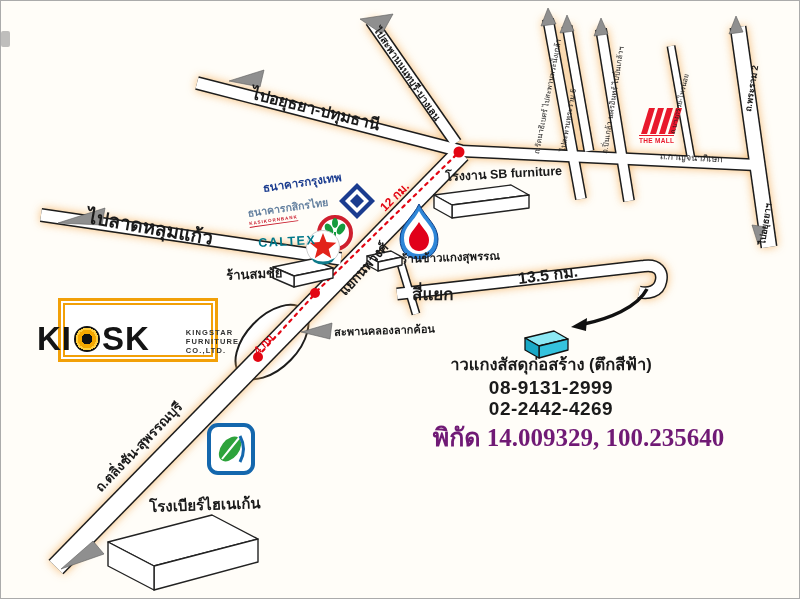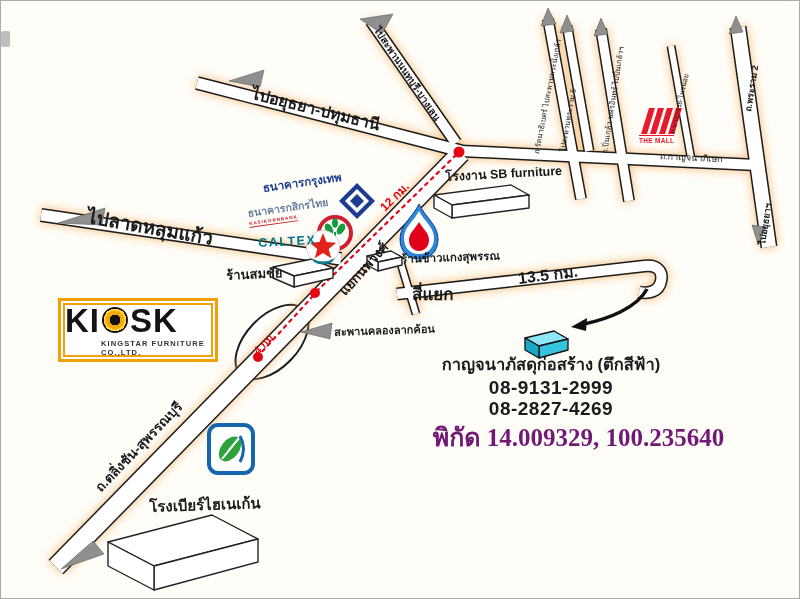--- a/index.html
+++ b/index.html
@@ -6,21 +6,21 @@
   #map{position:relative;width:800px;height:599px;background:#fffdf8;overflow:hidden;
        border:1px solid #ababab;box-sizing:border-box;font-family:"Liberation Sans",sans-serif;}
   #roadsvg{position:absolute;left:0;top:0;}
   .lbl{position:absolute;white-space:nowrap;font-weight:bold;color:#1a1a1a;
        transform-origin:0 0;line-height:1.1;}
   .center{text-align:center;}
   
   .kiosk{position:absolute;left:57px;top:297px;width:160px;height:64px;background:#fff;
          border:3px solid #f2a007;box-sizing:border-box;}
   .kiosk-inner{margin:2px;border:2px solid #f2a007;height:calc(100% - 8px);
-         display:flex;flex-direction:column;align-items:flex-start;justify-content:center;background:#fff;}
+         display:flex;flex-direction:row;align-items:flex-end;justify-content:center;background:#fff;}
   .kiosk-brand{display:flex;align-items:center;font-size:33px;font-weight:800;color:#141414;
          letter-spacing:1px;line-height:1;}
   .kiosk-o{width:26px;height:26px;border-radius:50%;margin:0 2px;
          background:radial-gradient(circle,#111 0 30%,#f6a800 30% 50%,#ffcf40 50% 62%,#111 62% 80%,rgba(0,0,0,0) 80%);}
   .kiosk-sub{font-size:7.5px;letter-spacing:1.1px;color:#333;margin-top:2px;font-weight:bold;margin-left:36px;}
   .mall-text{position:absolute;left:638px;top:134px;font-size:6.5px;font-weight:bold;color:#e8192c;
          letter-spacing:.3px;border-top:1.5px solid #e8192c;padding-top:1px;}
   .kbank-sub{border-bottom:1px solid #c81a2b;}
 </style>
 </head>
@@ -207,23 +207,23 @@
 <div class="lbl" style="left:444px;top:170px;font-size:12.5px;transform:rotate(-3deg);">โรงงาน SB furniture</div>
 
 <div class="lbl" style="left:225px;top:268px;font-size:13px;transform:rotate(-3deg);">ร้านสมชัย</div>
 
 <div class="lbl" style="left:400px;top:252px;font-size:11.5px;transform:rotate(-2deg);">ร้านข้าวแกงสุพรรณ</div>
 
 <div class="mall-text lbl">THE MALL</div>
 
 <div class="lbl" style="left:148px;top:498px;font-size:15px;transform:rotate(-2deg);">โรงเบียร์ไฮเนเก้น</div>
 
-<div class="lbl center" style="left:390px;top:354px;width:320px;font-size:16.5px;">กาญจนาภัสดุก่อสร้าง (ตึกสีฟ้า)</div>
+<div class="lbl center" style="left:390px;top:354px;width:320px;font-size:16.5px;">าวแกงสัสดุก่อสร้าง (ตึกสีฟ้า)</div>
 <div class="lbl center" style="left:390px;top:377px;width:320px;font-size:19px;letter-spacing:.5px;">08-9131-2999</div>
-<div class="lbl center" style="left:390px;top:398px;width:320px;font-size:19px;letter-spacing:.5px;">08-2827-4269</div>
+<div class="lbl center" style="left:390px;top:398px;width:320px;font-size:19px;letter-spacing:.5px;">02-2442-4269</div>
 <div class="lbl center" style="left:395px;top:423px;width:365px;font-size:25px;color:#701a75;font-family:Liberation Serif, serif;">พิกัด 14.009329, 100.235640</div>
 
 <div class="kiosk">
   <div class="kiosk-inner">
     <div class="kiosk-brand">
       <span>KI</span>
       <span class="kiosk-o"></span>
       <span>SK</span>
     </div>
     <div class="kiosk-sub">KINGSTAR FURNITURE CO.,LTD.</div>

